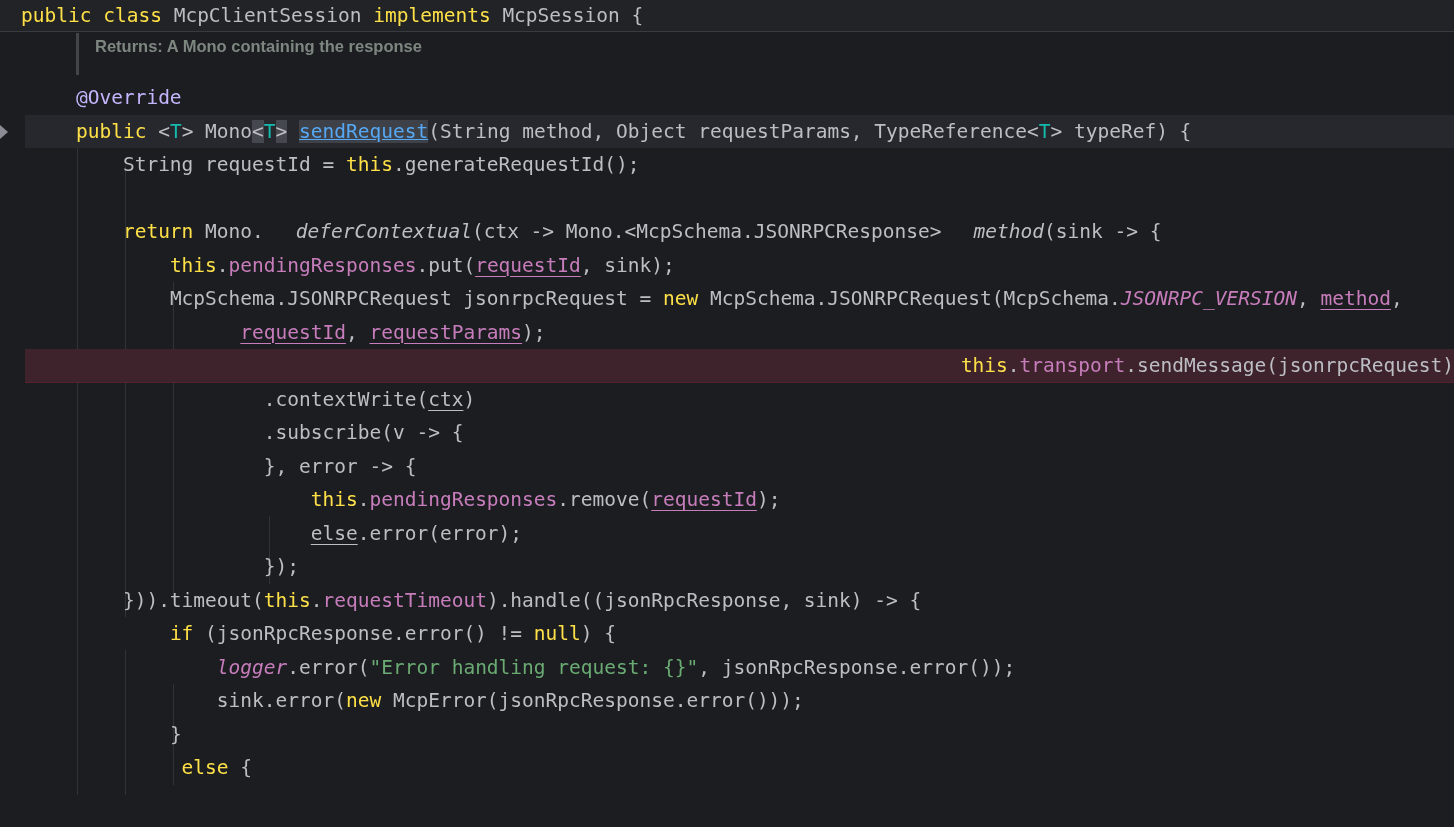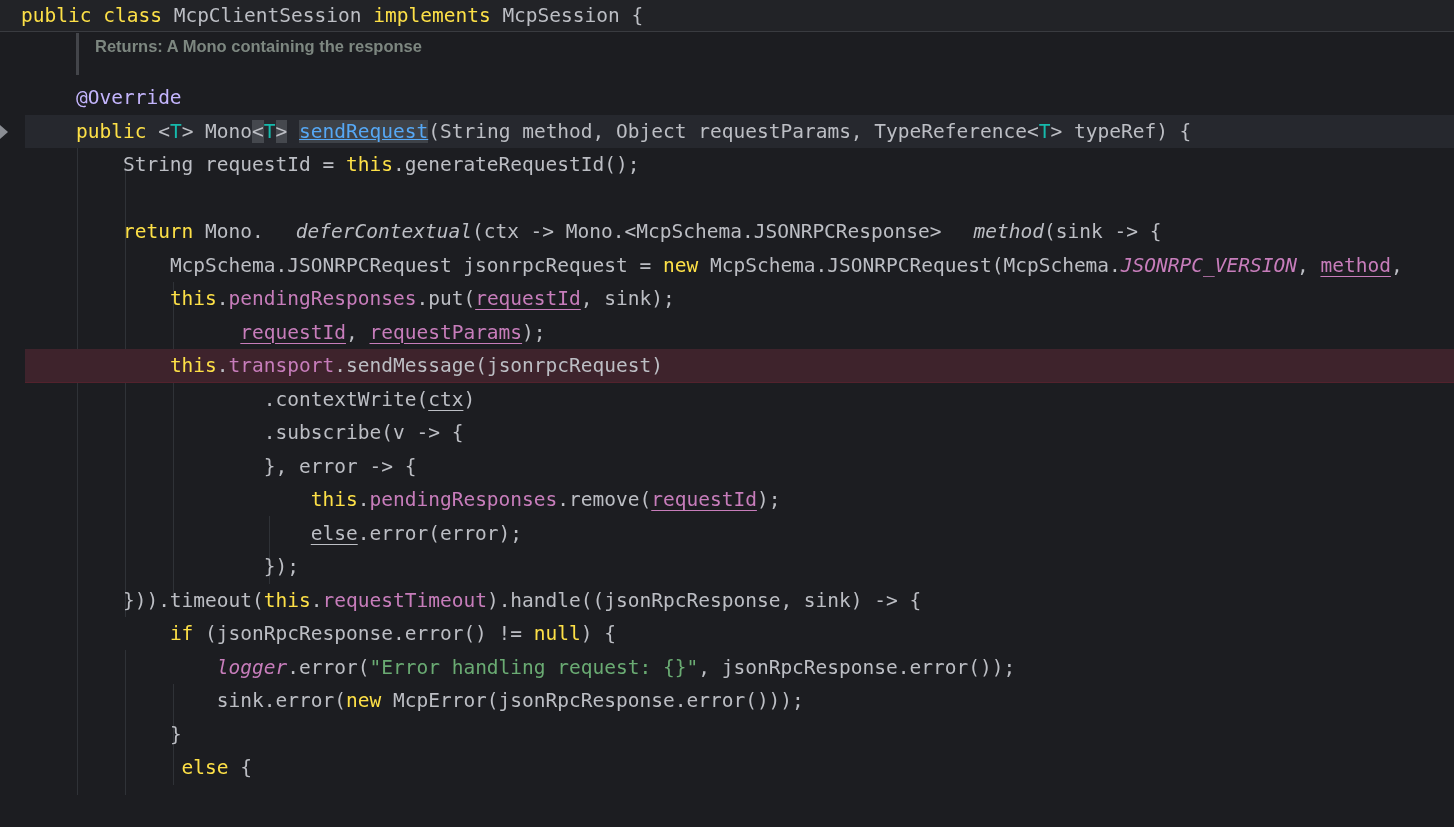--- a/index.html
+++ b/index.html
@@ -55,24 +55,24 @@
   <div class="doc-bar"></div>
   <div class="caret-marker"></div>
   <div class="doc-row">Returns: A Mono containing the response</div>
   <div class="doc-spacer"></div>
   <div class="rows" id="code-rows">
       <div class="code-row" style="padding-left: 50.96px;"><span class="tk-a">@Override</span></div>
       <div class="code-row row-current" style="padding-left: 50.96px;"><span class="tk-k">public</span><span class="tk-d"> &lt;</span><span class="tk-tp">T</span><span class="tk-d">&gt; Mono</span><span class="tk-bm">&lt;</span><span class="tk-tp">T</span><span class="tk-bm">&gt;</span><span class="tk-d"> </span><span class="tk-mh">sendRequest</span><span class="tk-d">(String method, Object requestParams, TypeReference&lt;</span><span class="tk-tp">T</span><span class="tk-d">&gt; typeRef) {</span></div>
       <div class="code-row" style="padding-left: 97.92px;"><span class="tk-d">String requestId = </span><span class="tk-k">this</span><span class="tk-d">.generateRequestId();</span></div>
       <div class="code-row" style="padding-left: 4px;"></div>
       <div class="code-row" style="padding-left: 97.92px;"><span class="tk-k">return</span><span class="tk-d"> Mono.</span><span class="tk-it">deferContextual</span><span class="tk-d">(ctx -&gt; Mono.&lt;McpSchema.JSONRPCResponse&gt;</span><span class="tk-it">method</span><span class="tk-d">(sink -&gt; {</span></div>
+      <div class="code-row" style="padding-left: 144.88px;"><span class="tk-k">this</span><span class="tk-d">.</span><span class="tk-f">pendingResponses</span><span class="tk-d">.put(</span><span class="tk-ful">requestId</span><span class="tk-d">, sink);</span></div>
       <div class="code-row" style="padding-left: 144.88px;"><span class="tk-d">McpSchema.JSONRPCRequest jsonrpcRequest = </span><span class="tk-k">new</span><span class="tk-d"> McpSchema.JSONRPCRequest(McpSchema.</span><span class="tk-fi">JSONRPC_VERSION</span><span class="tk-d">, </span><span class="tk-ful">method</span><span class="tk-d">,</span></div>
-      <div class="code-row" style="padding-left: 144.88px;"><span class="tk-k">this</span><span class="tk-d">.</span><span class="tk-f">pendingResponses</span><span class="tk-d">.put(</span><span class="tk-ful">requestId</span><span class="tk-d">, sink);</span></div>
       <div class="code-row" style="padding-left: 215.32px;"><span class="tk-ful">requestId</span><span class="tk-d">, </span><span class="tk-ful">requestParams</span><span class="tk-d">);</span></div>
-      <div class="code-row row-exec" style="padding-left: 144.88px;"><span class="tk-k">this</span><span class="tk-d">.</span><span class="tk-f">transport</span><span class="tk-d">.sendMessage(jsonrpcRequest)</span></div>
+      <div class="code-row row-exec" style="padding-left: 144.88px; text-align: right;"><span class="tk-k">this</span><span class="tk-d">.</span><span class="tk-f">transport</span><span class="tk-d">.sendMessage(jsonrpcRequest)</span></div>
       <div class="code-row" style="padding-left: 238.8px;"><span class="tk-d">.contextWrite(</span><span class="tk-ul">ctx</span><span class="tk-d">)</span></div>
       <div class="code-row" style="padding-left: 238.8px;"><span class="tk-d">.subscribe(v -&gt; {</span></div>
       <div class="code-row" style="padding-left: 238.8px;"><span class="tk-d">}, error -&gt; {</span></div>
       <div class="code-row" style="padding-left: 285.76px;"><span class="tk-k">this</span><span class="tk-d">.</span><span class="tk-f">pendingResponses</span><span class="tk-d">.remove(</span><span class="tk-ful">requestId</span><span class="tk-d">);</span></div>
       <div class="code-row" style="padding-left: 285.76px;"><span class="tk-ul">else</span><span class="tk-d">.error(error);</span></div>
       <div class="code-row" style="padding-left: 238.8px;"><span class="tk-d">});</span></div>
       <div class="code-row" style="padding-left: 97.92px;"><span class="tk-d">})).timeout(</span><span class="tk-k">this</span><span class="tk-d">.</span><span class="tk-f">requestTimeout</span><span class="tk-d">).handle((jsonRpcResponse, sink) -&gt; {</span></div>
       <div class="code-row" style="padding-left: 144.88px;"><span class="tk-k">if</span><span class="tk-d"> (jsonRpcResponse.error() != </span><span class="tk-k">null</span><span class="tk-d">) {</span></div>
       <div class="code-row" style="padding-left: 191.84px;"><span class="tk-fi">logger</span><span class="tk-d">.error(</span><span class="tk-s">"Error handling request: {}"</span><span class="tk-d">, jsonRpcResponse.error());</span></div>
       <div class="code-row" style="padding-left: 191.84px;"><span class="tk-d">sink.error(</span><span class="tk-k">new</span><span class="tk-d"> McpError(jsonRpcResponse.error()));</span></div>

